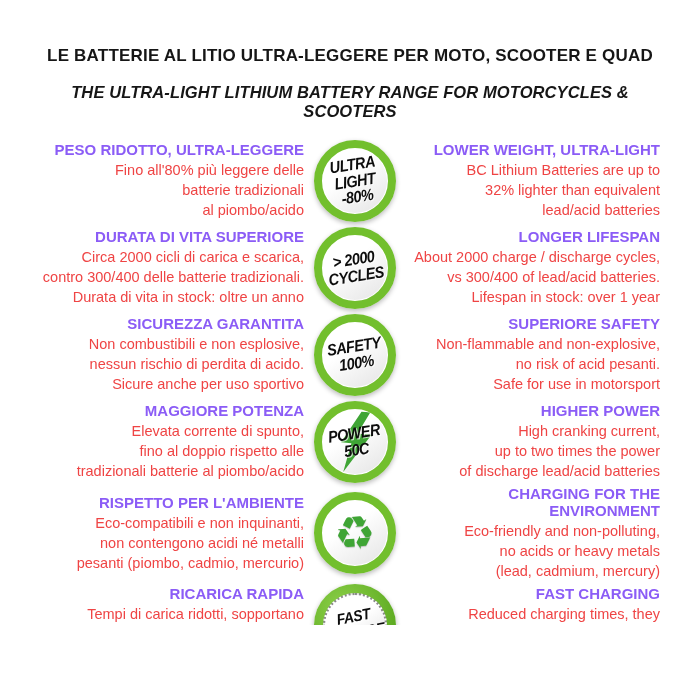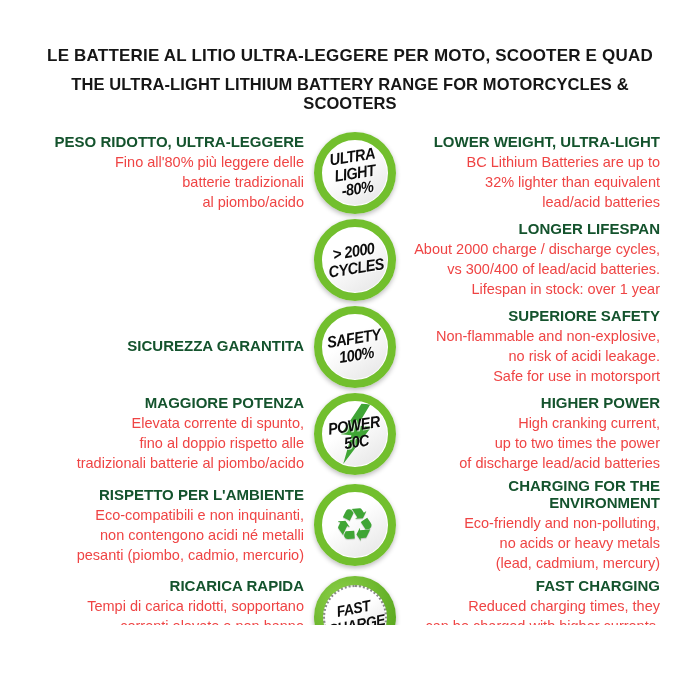--- a/index.html
+++ b/index.html
@@ -20,39 +20,40 @@
   .hdr { text-align: center; margin-bottom: 16px; }
   .hdr h1 {
     font-size: 17px;
     font-weight: 700;
     letter-spacing: 0.2px;
     color: #161616;
   }
   .hdr h2 {
     font-size: 16.5px;
     font-weight: 700;
+    font-style: italic;
     letter-spacing: 0.1px;
     color: #161616;
-    margin-top: 9px;
+    margin-top: 17px;
   }
 
   
   .row {
     display: grid;
     grid-template-columns: 270px 90px 1fr;
     align-items: center;
     min-height: 87px;
   }
   .col-it { text-align: right; padding-right: 6px; }
   .col-en { text-align: right;  padding-left: 10px; }
   .col-it h3, .col-en h3 {
     font-size: 15px;
     font-weight: 700;
     margin-bottom: 2px;
-    color: #14532d;
+    color: #8b5cf6;
   }
   .col-it p, .col-en p {
     font-size: 14.5px;
     line-height: 20px;
     white-space: pre-line;
     color: #ef4444;
   }
 
   
   .badge-cell { display: flex; justify-content: center; align-items: center; }
@@ -160,49 +161,56 @@
     <div class="col-en">
       <h3>LOWER WEIGHT, ULTRA-LIGHT</h3>
       <p>BC Lithium Batteries are up to
 32% lighter than equivalent
 lead/acid batteries</p>
     </div>
   </section>
 
   <section class="row">
     <div class="col-it">
+      <h3>DURATA DI VITA SUPERIORE</h3>
+      <p>Circa 2000 cicli di carica e scarica,
+contro 300/400 delle batterie tradizionali.
+Durata di vita in stock: oltre un anno</p>
     </div>
     <div class="badge-cell">
       <div class="badge ring">
         <span class="badge-text">&gt; 2000
 CYCLES</span>
       </div>
     </div>
     <div class="col-en">
       <h3>LONGER LIFESPAN</h3>
       <p>About 2000 charge / discharge cycles,
 vs 300/400 of lead/acid batteries.
 Lifespan in stock: over 1 year</p>
     </div>
   </section>
 
   <section class="row">
     <div class="col-it">
       <h3>SICUREZZA GARANTITA</h3>
+      <p>Non combustibili e non esplosive,
+nessun rischio di perdita di acido.
+Sicure anche per uso sportivo</p>
     </div>
     <div class="badge-cell">
       <div class="badge ring">
         <span class="badge-text">SAFETY
 100%</span>
       </div>
     </div>
     <div class="col-en">
       <h3>SUPERIORE SAFETY</h3>
       <p>Non-flammable and non-explosive,
-no risk of acidi leakage.
+no risk of acid pesanti.
 Safe for use in motorsport</p>
     </div>
   </section>
 
   <section class="row">
     <div class="col-it">
       <h3>MAGGIORE POTENZA</h3>
       <p>Elevata corrente di spunto,
 fino al doppio rispetto alle
 tradizionali batterie al piombo/acido</p>

